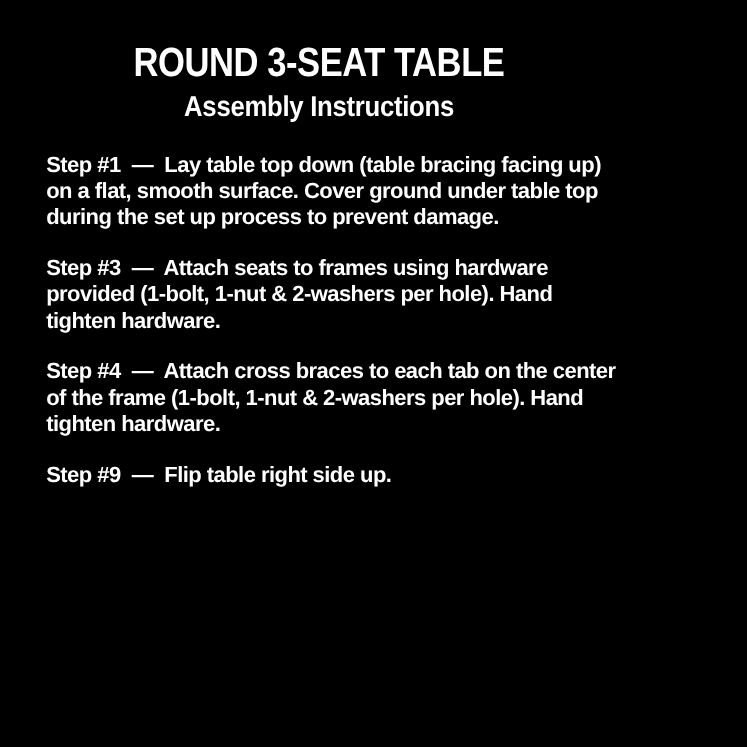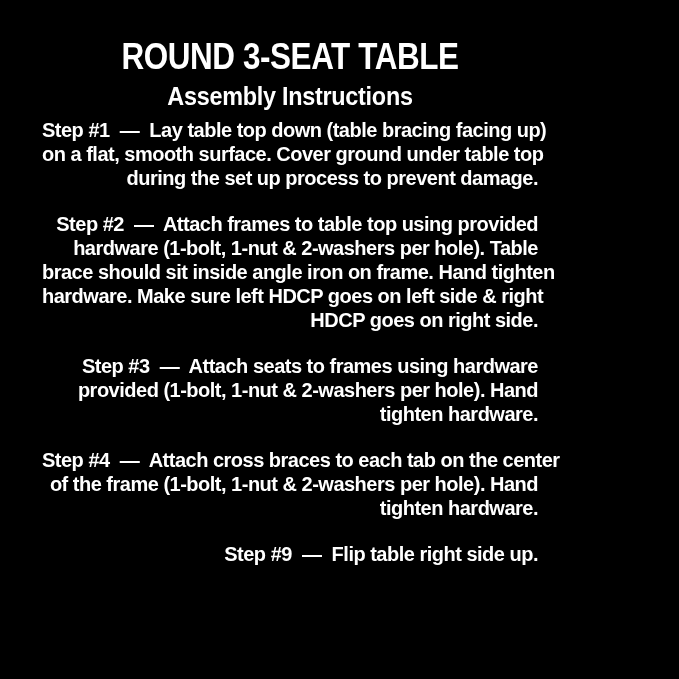--- a/index.html
+++ b/index.html
@@ -36,47 +36,41 @@
     margin: 6px 0 0 0;
     font-size: 26px;
     line-height: 1.05;
     text-align: center;
     letter-spacing: -0.3px;
     transform: scaleX(0.9);
     transform-origin: 50% 50%;
     white-space: pre;
   }
   .steps {
-    margin-top: 8px;
-    text-align: right;
+    margin-top: 28px;
   }
   .step {
     margin: 0 0 22px 0;
     font-size: 20px;
     line-height: 24px;
     letter-spacing: -0.5px;
     white-space: pre;
   }
 </style>
 </head>
 <body>
 
 <div class="poster">
   <h1 class="title">ROUND 3-SEAT TABLE</h1>
   <h2 class="subtitle">Assembly Instructions</h2>
 
   <div class="steps">
     <p class="step">Step #1  —  Lay table top down (table bracing facing up)
 on a flat, smooth surface. Cover ground under table top
 during the set up process to prevent damage.</p>
-    <p class="step">Step #2  —  Attach frames to table top using provided
-hardware (1-bolt, 1-nut &amp; 2-washers per hole). Table
-brace should sit inside angle iron on frame. Hand tighten
-hardware. Make sure left HDCP goes on left side &amp; right
-HDCP goes on right side.</p>
     <p class="step">Step #3  —  Attach seats to frames using hardware
 provided (1-bolt, 1-nut &amp; 2-washers per hole). Hand
 tighten hardware.</p>
     <p class="step">Step #4  —  Attach cross braces to each tab on the center
 of the frame (1-bolt, 1-nut &amp; 2-washers per hole). Hand
 tighten hardware.</p>
     <p class="step">Step #9  —  Flip table right side up.</p>
   </div>
 </div>
 

